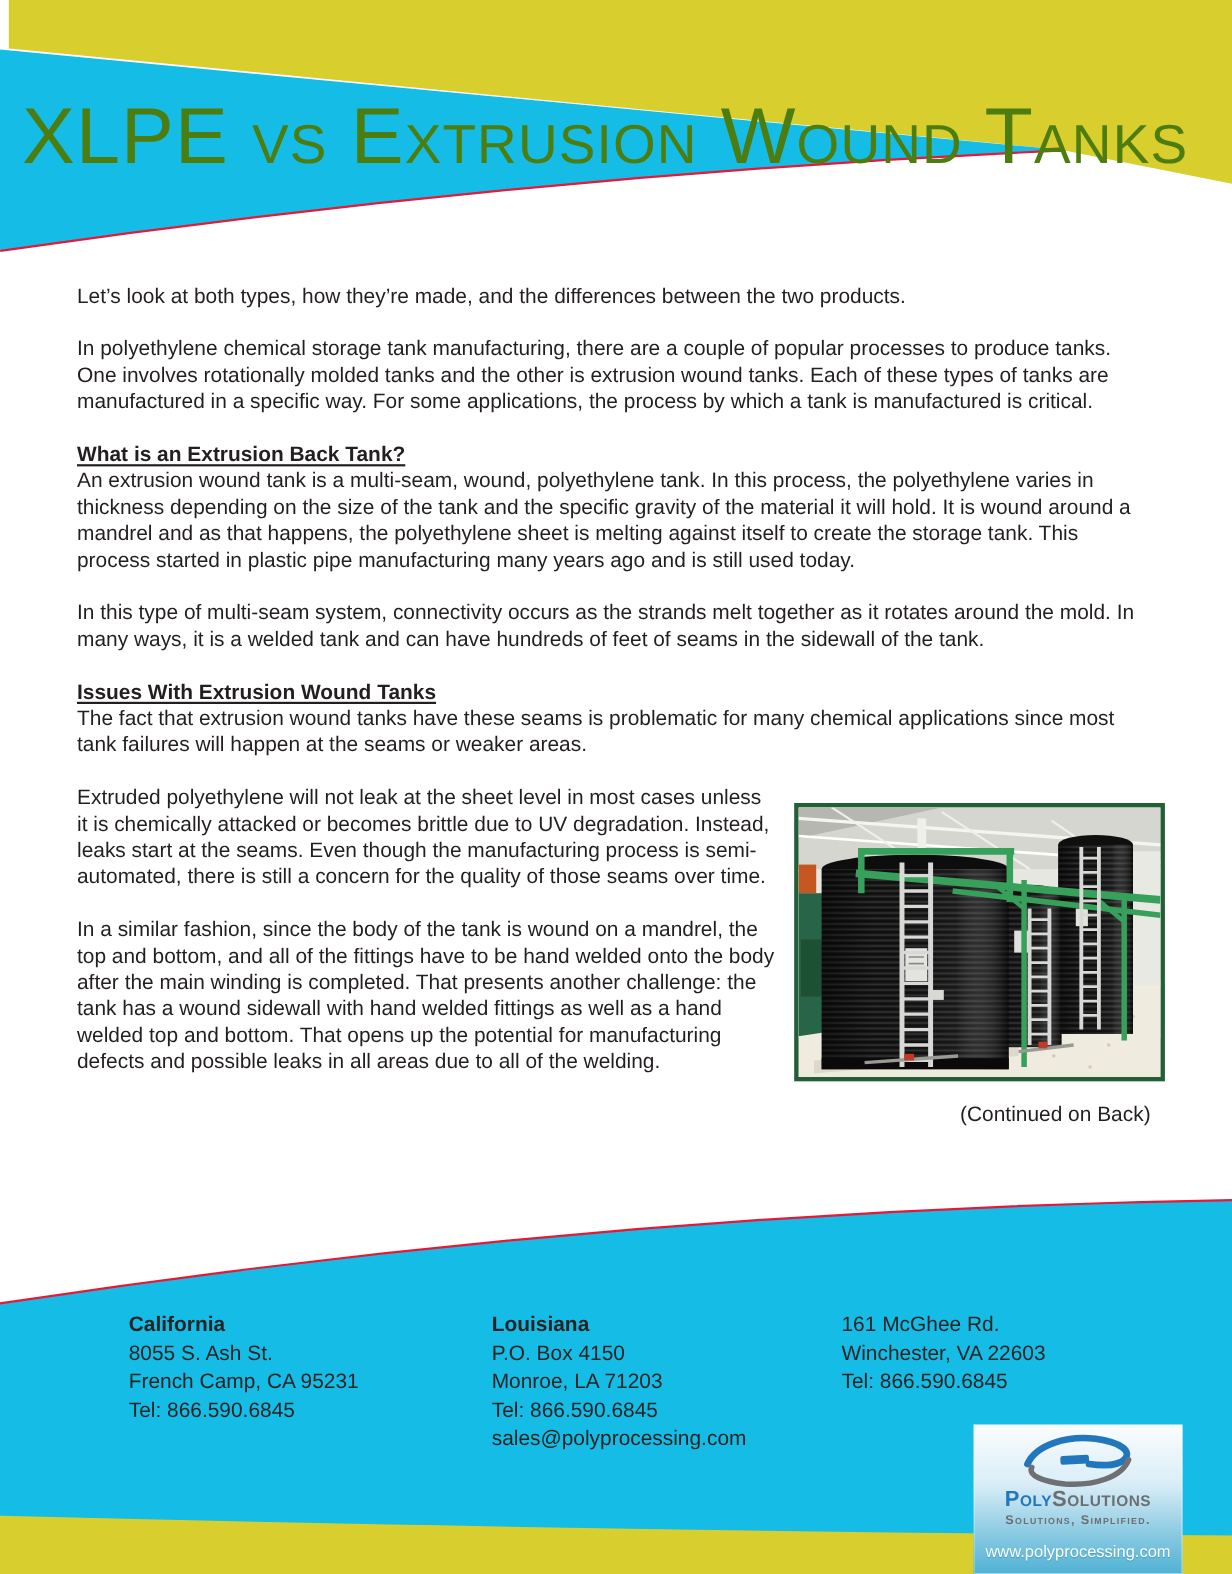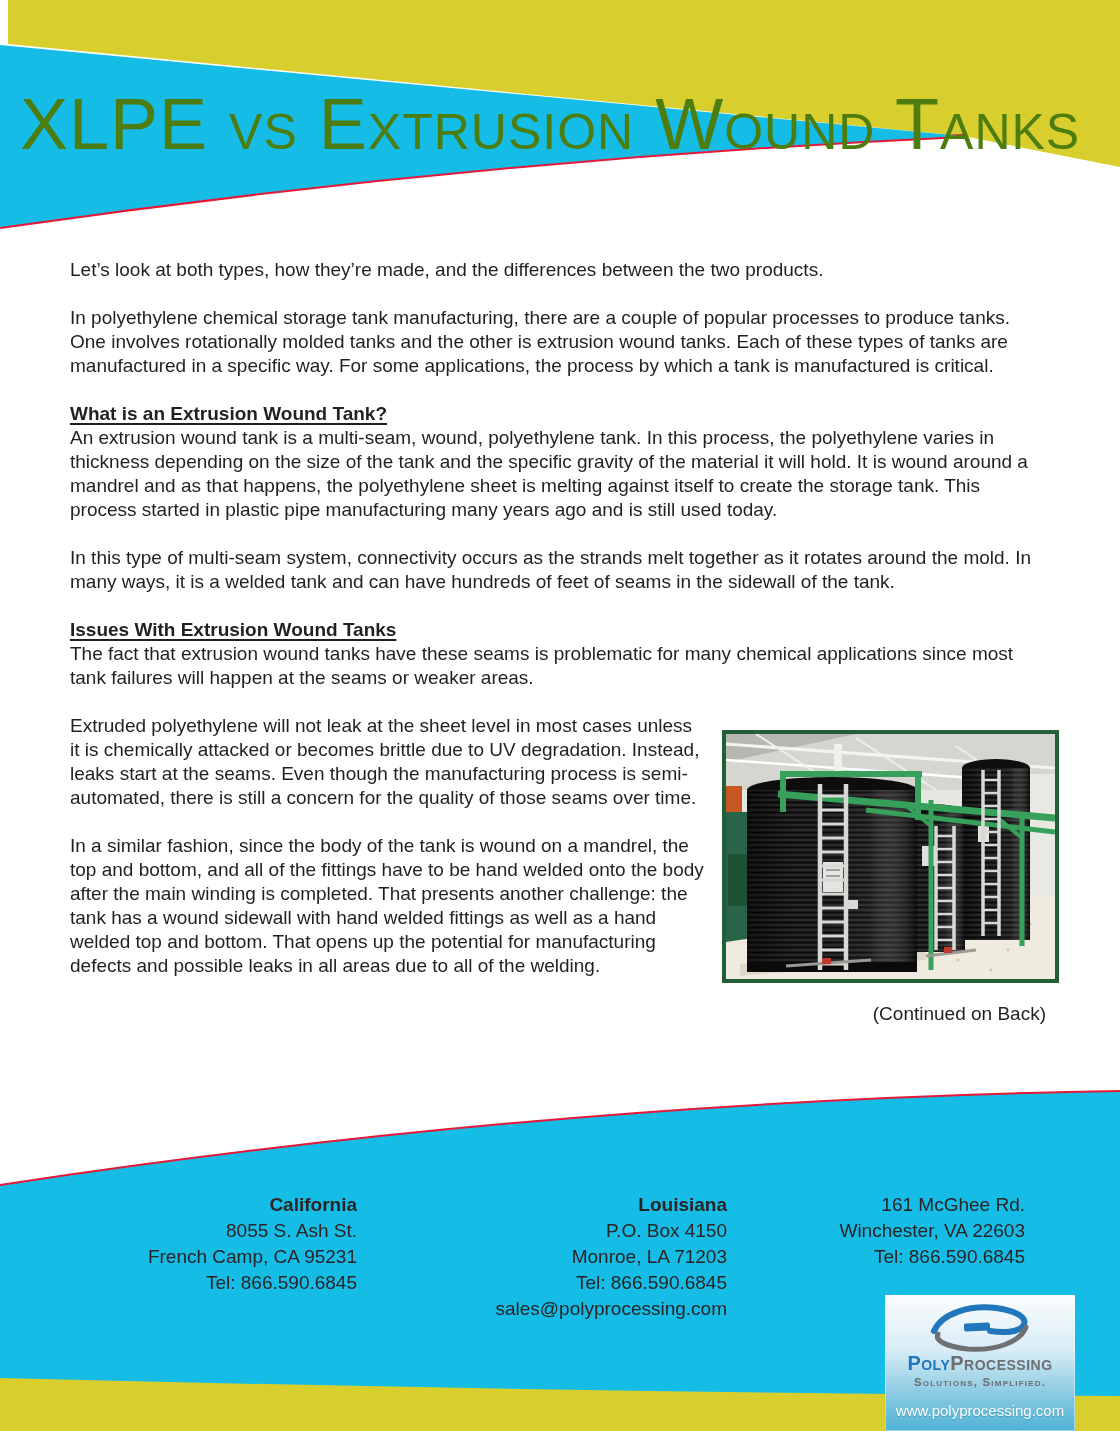--- a/index.html
+++ b/index.html
@@ -30,21 +30,21 @@
   }
   .continued{text-align:right;margin-top:24px !important;}
 
   .photo-float{
     float:right;width:329px;height:245px;border:4px solid #235f36;
     margin:40px -13px -12px 16px;background:#e7e7e2;
   }
 
   
   #footer-art{position:absolute;left:0;top:1050px;z-index:1;}
-  .loc{position:absolute;z-index:2;text-align:right;font-size:19px;line-height:26px;color:#282425;}
+  .loc{position:absolute;z-index:2;text-align:left;font-size:19px;line-height:26px;color:#282425;}
   .loc .loc-name{font-weight:bold;}
   #loc-ca{left:117px;top:1192px;width:240px;}
   #loc-la{left:447px;top:1192px;width:280px;}
   #loc-va{left:765px;top:1192px;width:260px;}
 
   .logo-card{
     position:absolute;left:885px;top:1295px;width:190px;height:136px;z-index:3;
     background:linear-gradient(180deg,#fbfdfe 0%,#d9edf7 40%,#8ccbe2 72%,#4fb2d5 100%);
     text-align:center;box-shadow:0 0 0 1px rgba(255,255,255,.45) inset;
   }
@@ -65,21 +65,21 @@
   <path d="M0,227 Q481,158 963,136" fill="none" stroke="#e51937" stroke-width="4"></path>
 
   <path d="M0,45 Q480,91 963,136 Q481,158 0,227 Z" fill="#15bde6"></path>
 </svg>
 
 <div class="page-title">XLPE vs Extrusion Wound Tanks</div>
 
 <div class="content">
   <p>Let’s look at both types, how they’re made, and the differences between the two products.</p>
   <p>In polyethylene chemical storage tank manufacturing, there are a couple of popular processes to produce tanks. One involves rotationally molded tanks and the other is extrusion wound tanks. Each of these types of tanks are manufactured in a specific way. For some applications, the process by which a tank is manufactured is critical.</p>
-  <h3>What is an Extrusion Wound Tank?</h3>
+  <h3>What is an Extrusion Back Tank?</h3>
   <p class="tight">An extrusion wound tank is a multi-seam, wound, polyethylene tank. In this process, the polyethylene varies in thickness depending on the size of the tank and the specific gravity of the material it will hold. It is wound around a mandrel and as that happens, the polyethylene sheet is melting against itself to create the storage tank. This process started in plastic pipe manufacturing many years ago and is still used today.</p>
   <p>In this type of multi-seam system, connectivity occurs as the strands melt together as it rotates around the mold. In many ways, it is a welded tank and can have hundreds of feet of seams in the sidewall of the tank.</p>
   <h3>Issues With Extrusion Wound Tanks</h3>
   <p class="tight">The fact that extrusion wound tanks have these seams is problematic for many chemical applications since most tank failures will happen at the seams or weaker areas.</p>
 
   <div class="photo-float">
     <svg width="329" height="245" viewBox="0 0 329 245" aria-hidden="true">
       <defs>
         <pattern id="ribs" width="8" height="5" patternUnits="userSpaceOnUse">
           <rect width="8" height="5" fill="#181818"></rect>
@@ -217,17 +217,17 @@
   <div>Tel: 866.590.6845</div>
 </div>
 
 <div class="logo-card">
   <svg class="logo-swirl" width="120" height="52" viewBox="0 0 120 52" aria-hidden="true">
     <path d="M14,30 C22,12 50,4 76,7 C98,10 110,18 102,26 C97,31 84,32 70,30" fill="none" stroke="#2176bc" stroke-width="6" stroke-linecap="round"></path>
     <rect x="44" y="22" width="26" height="8" rx="2" fill="#2176bc" transform="rotate(-3 57 26)"></rect>
     <path d="M106,26 C100,42 74,50 48,48 C28,46 14,40 18,33" fill="none" stroke="#6f7073" stroke-width="5" stroke-linecap="round"></path>
   </svg>
   <div class="brand-line">
-    <span class="brand-poly">Poly</span><span class="brand-processing">Processing</span>
+    <span class="brand-poly">Poly</span><span class="brand-processing">Solutions</span>
   </div>
   <div class="tagline">Solutions, Simplified.</div>
   <div class="site-url">www.polyprocessing.com</div>
 </div>
 
 </body></html>

